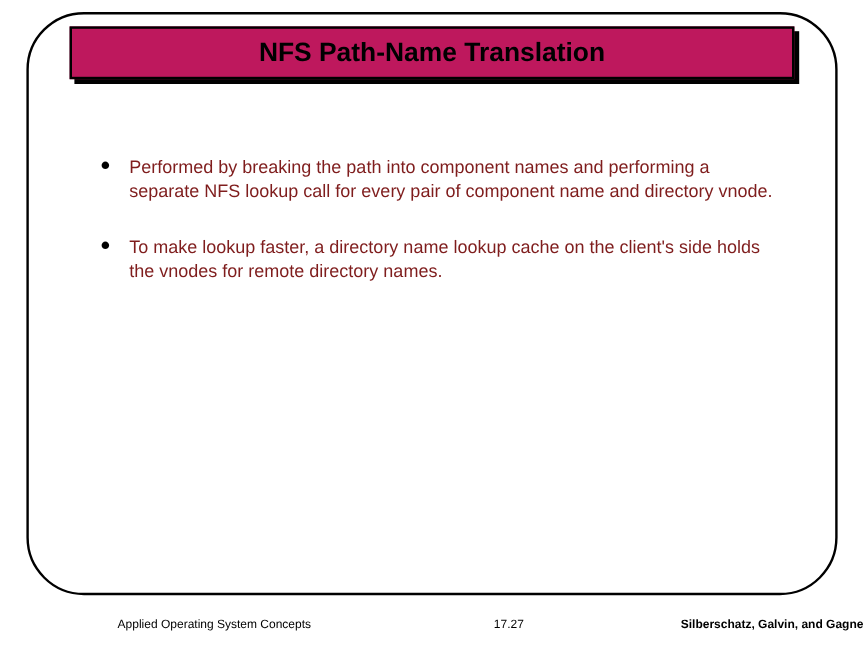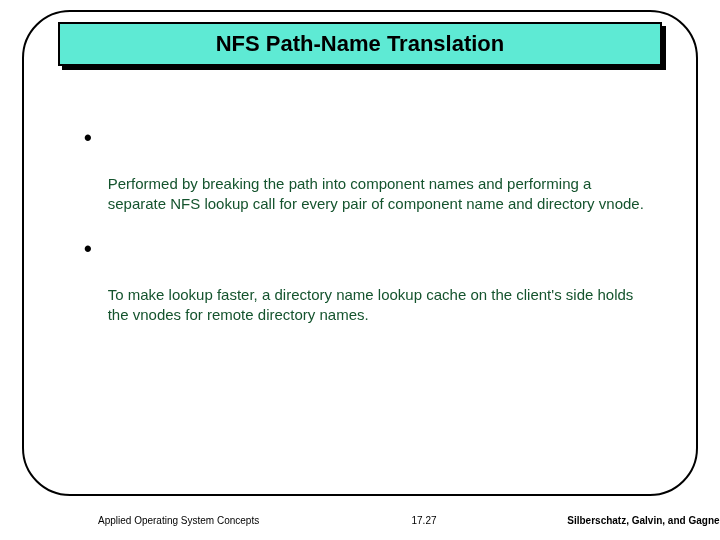--- a/index.html
+++ b/index.html
@@ -28,21 +28,21 @@
     width: 604px;
     height: 44px;
     background: #000;
   }
   .title-box {
     position: absolute;
     top: 22px;
     left: 58px;
     width: 604px;
     height: 44px;
-    background: #5eead4;
+    background: #be185d;
     border: 2px solid #000;
     display: flex;
     align-items: center;
     justify-content: center;
   }
   .title-text {
     font-size: 22px;
     font-weight: bold;
     color: #000;
   }
@@ -59,22 +59,21 @@
   .bullet-marker {
     font-size: 22px;
     line-height: 16px;
     font-weight: bold;
     margin-right: 16px;
     flex-shrink: 0;
   }
   .bullet-text {
     font-size: 15px;
     line-height: 1.35;
-    color: #14532d;
-    margin-top: 44px;
+    color: #7f1d1d;
   }
   .footer {
     position: absolute;
     bottom: 14px;
     left: 16px;
     width: 720px;
     height: 20px;
     font-size: 10px;
     color: #000;
     margin-left: 48px;

